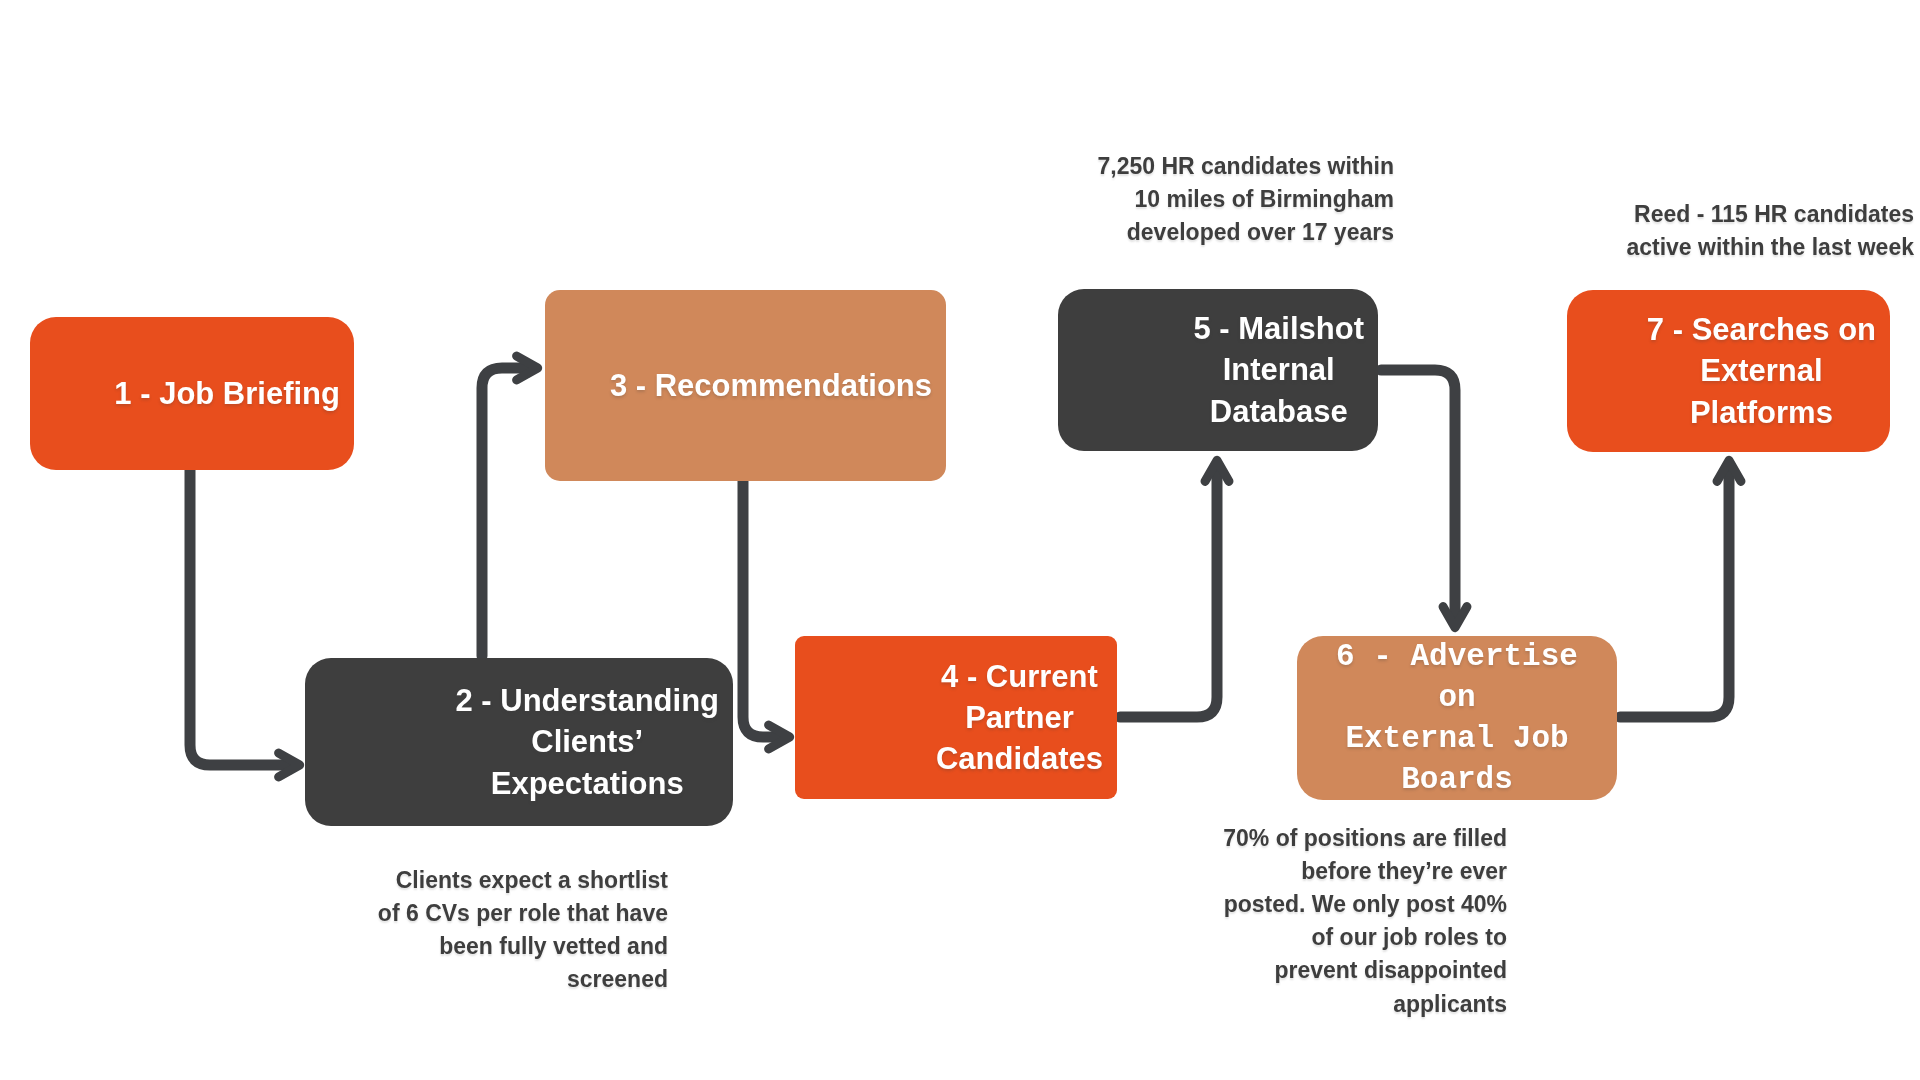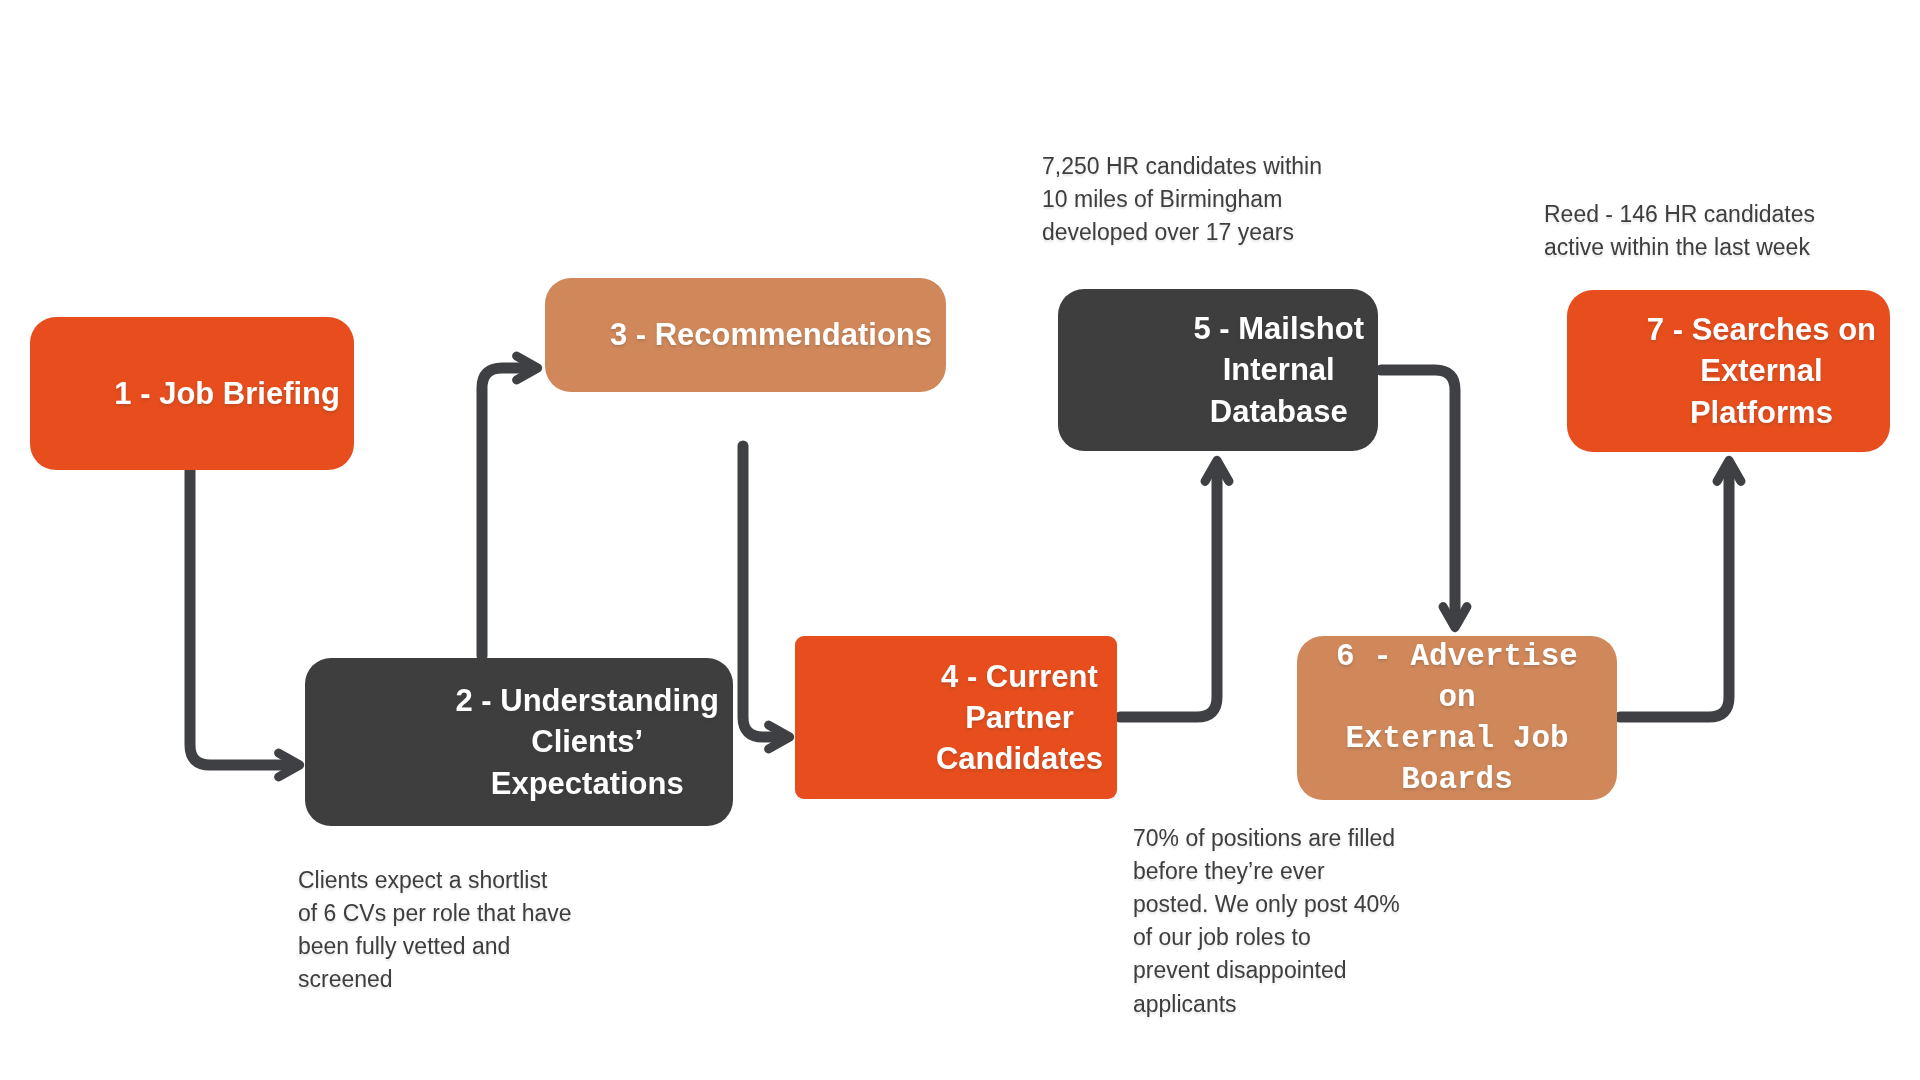--- a/index.html
+++ b/index.html
@@ -27,31 +27,31 @@
     text-shadow:0 2px 3px rgba(60,60,60,0.22);
     box-sizing:border-box;
     padding:8px 14px;
   }
   .node.orange{background:#E84E1D;}
   .node.tan{background:#D0885A;}
   .node.dark{background:#3E3E3E;}
   .note{
     position:absolute;
     color:#3E3E3E;
-    font-weight:400;
+    font-weight:700;
     font-size:23px;
     line-height:1.44;
-    text-align:left;
+    text-align:right;
     white-space:pre-line;
     text-shadow:0 2px 2px rgba(62,62,62,0.15);
   }
   
   .n1{left:30px;  top:290px; width:324px; height:153px;margin-top:27px;}
   .n2{left:305px; top:658px; width:428px; height:168px;}
-  .n3{left:545px; top:278px; width:401px; height:114px;}
+  .n3{left:545px; top:290px; width:401px; height:191px;border-radius:15px;}
   .n4{left:795px; top:636px; width:322px; height:163px;border-radius:9px;}
   .n5{left:1058px;top:289px; width:320px; height:162px;}
   .n6{left:1297px;top:636px; width:320px; height:164px;font-family:Liberation Mono, monospace;}
   .n7{left:1567px;top:290px; width:323px; height:162px;}
   
   .note-db   {left:1042px;top:150px;width:352px;}
   .note-reed {left:1544px;top:198px;width:370px;}
   .note-cv   {left:298px; top:864px;width:370px;}
   .note-70   {left:1133px;top:822px;width:374px;}
   .note-li   {left:1473px;top:820px;width:330px;}
@@ -111,21 +111,21 @@
 
   <div class="node orange n7">
     <span>7 - Searches on
 External
 Platforms</span>
   </div>
 
   <div class="note note-db">7,250 HR candidates within
 10 miles of Birmingham
 developed over 17 years</div>
-  <div class="note note-reed">Reed - 146 HR candidates
+  <div class="note note-reed">Reed - 115 HR candidates
 active within the last week</div>
   <div class="note note-cv">Clients expect a shortlist
 of 6 CVs per role that have
 been fully vetted and
 screened</div>
   <div class="note note-70">70% of positions are filled
 before they’re ever
 posted. We only post 40%
 of our job roles to
 prevent disappointed

